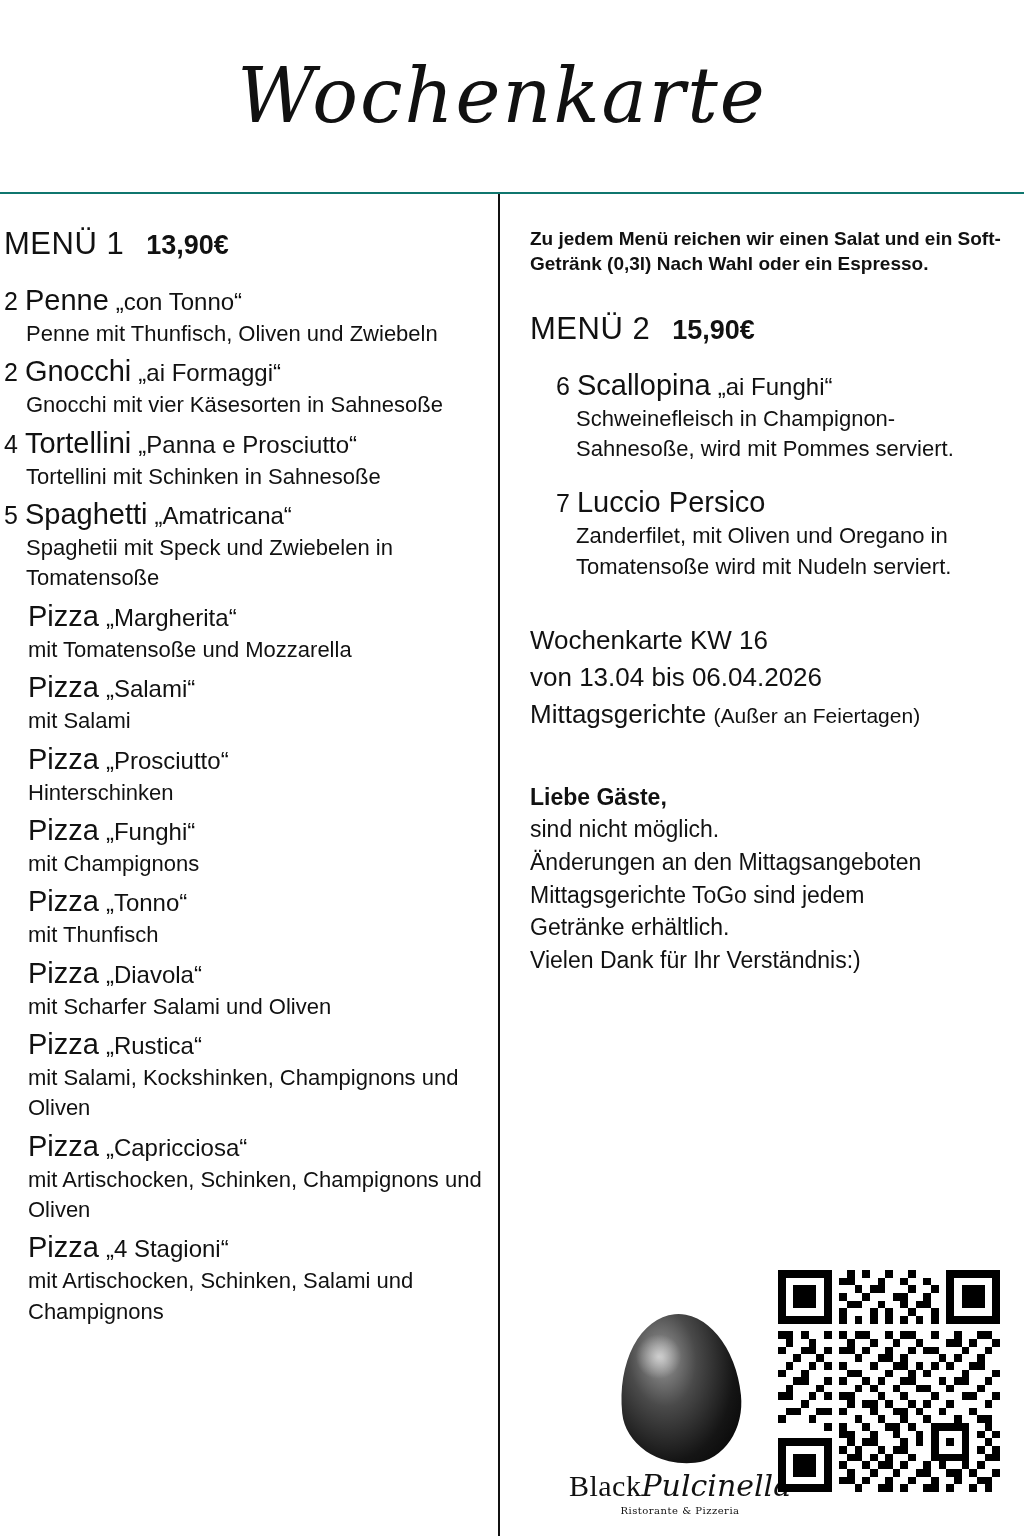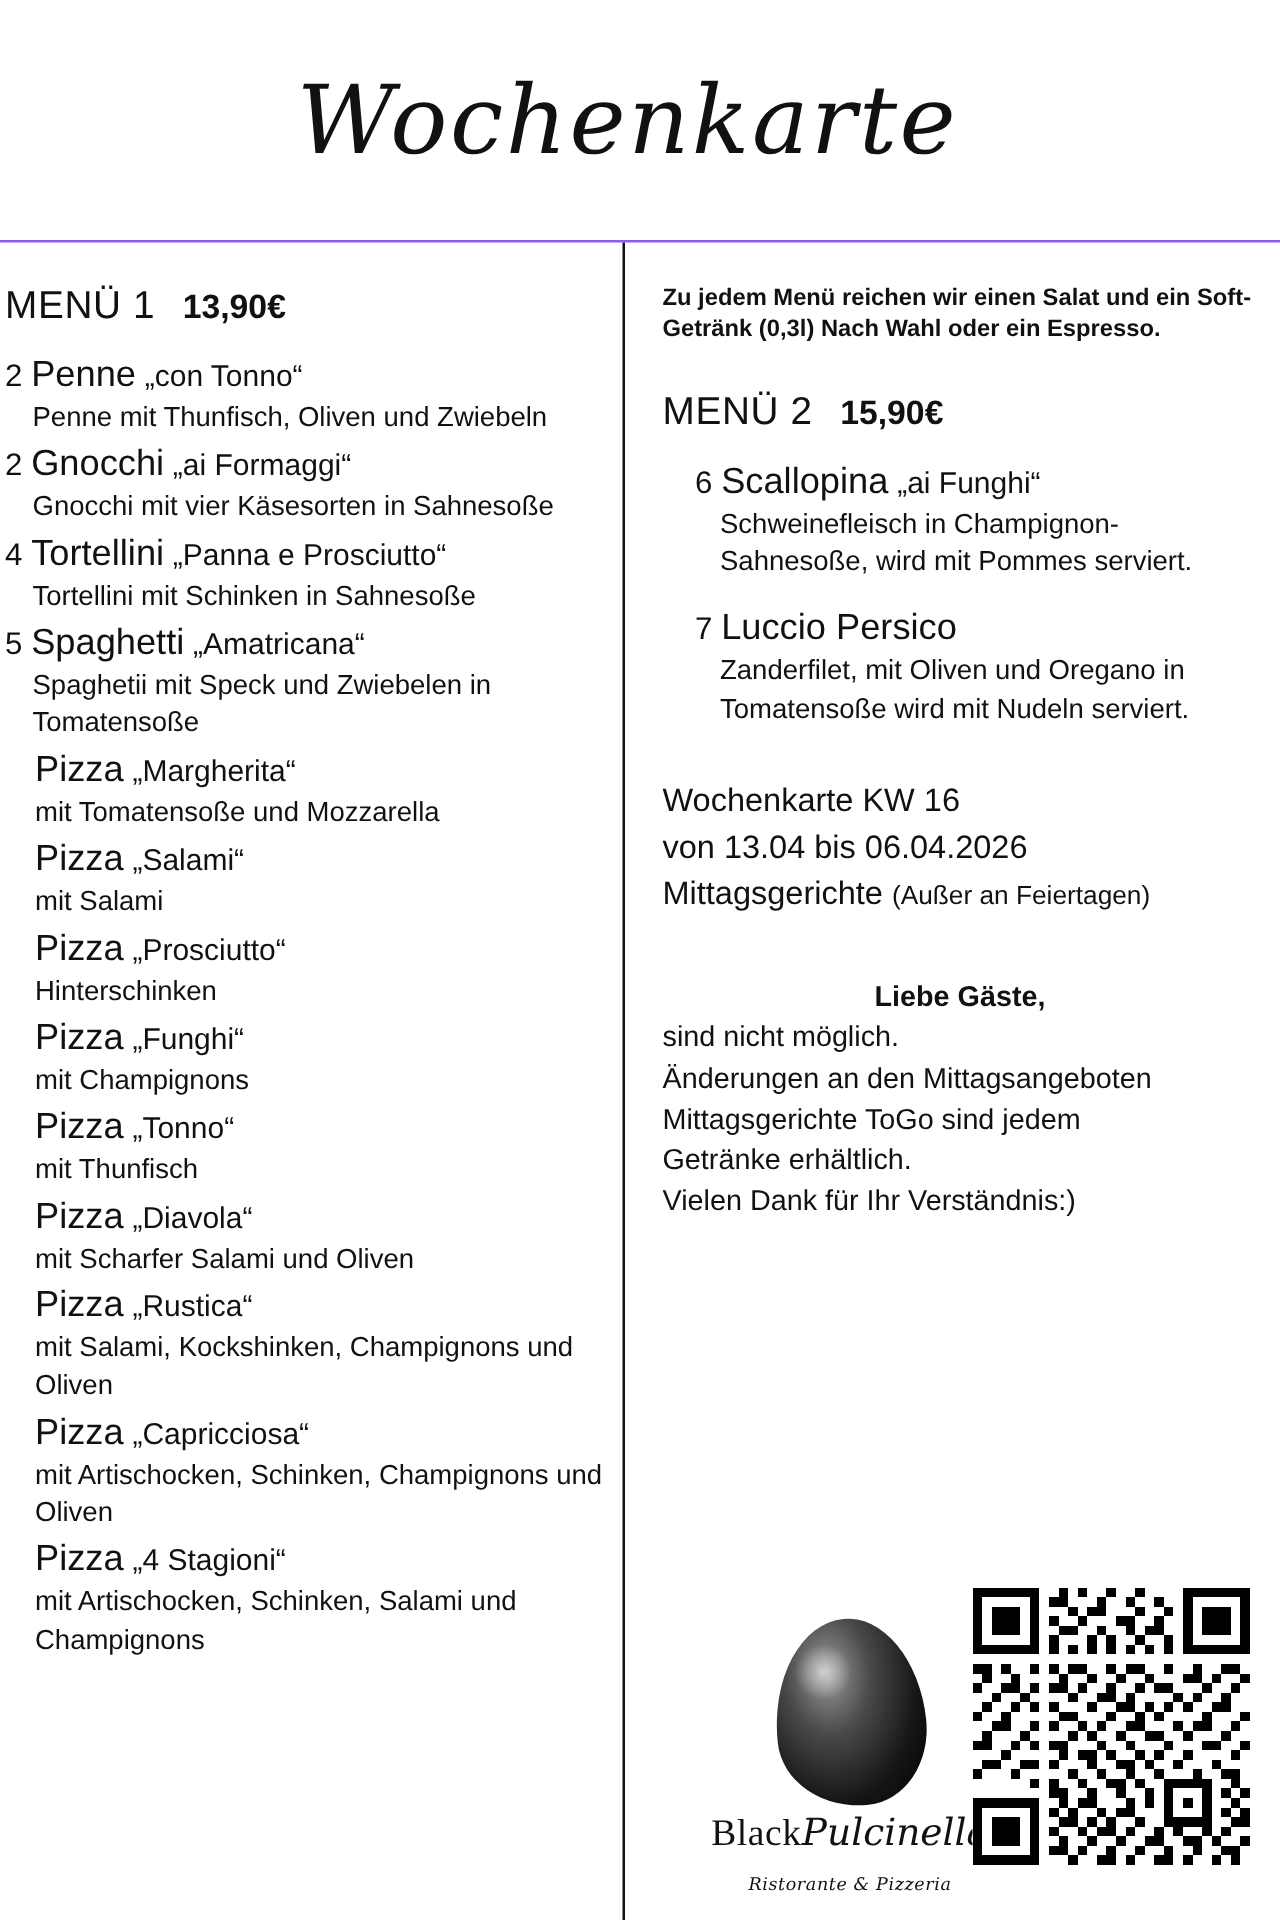--- a/index.html
+++ b/index.html
@@ -18,21 +18,21 @@
   .page {
     width: 1024px;
     height: 1536px;
     position: relative;
     box-sizing: border-box;
   }
   
   .header {
     height: 192px;
     position: relative;
-    border-bottom: 2px solid #8b5cf6;
+    border-bottom: 2px solid #0f766e;
   }
   .title {
     font-family: "DejaVu Serif", serif;
     font-style: italic;
     font-weight: 400;
     font-size: 76px;
     letter-spacing: 2px;
     text-align: center;
     line-height: 192px;
     margin: 0;
@@ -119,21 +119,20 @@
   .kw-block .small {
     font-size: 21px;
   }
   .guest-block {
     margin-top: 48px;
     font-size: 23px;
     line-height: 1.42;
   }
   .guest-block .bold {
     font-weight: bold;
-    text-align: center;
   }
   
   .brand-area {
     position: absolute;
     left: 30px;
     right: 18px;
     bottom: 18px;
     height: 250px;
   }
   .logo-wrap {
@@ -170,24 +169,23 @@
     font-family: "Liberation Serif", serif;
     font-weight: normal;
     letter-spacing: 0.5px;
   }
   .brand-name .b2 {
     font-family: "DejaVu Serif", serif;
     font-style: italic;
   }
   .brand-sub {
     font-family: "DejaVu Serif", serif;
-    font-style: italic;
-    font-size: 14px;
+    font-size: 10px;
     letter-spacing: 0.5px;
-    margin-top: 16px;
+    margin-top: 2px;
   }
   
   .qr {
     position: absolute;
     right: 6px;
     bottom: 28px;
     width: 222px;
     height: 222px;
     background: #fff;
   }

